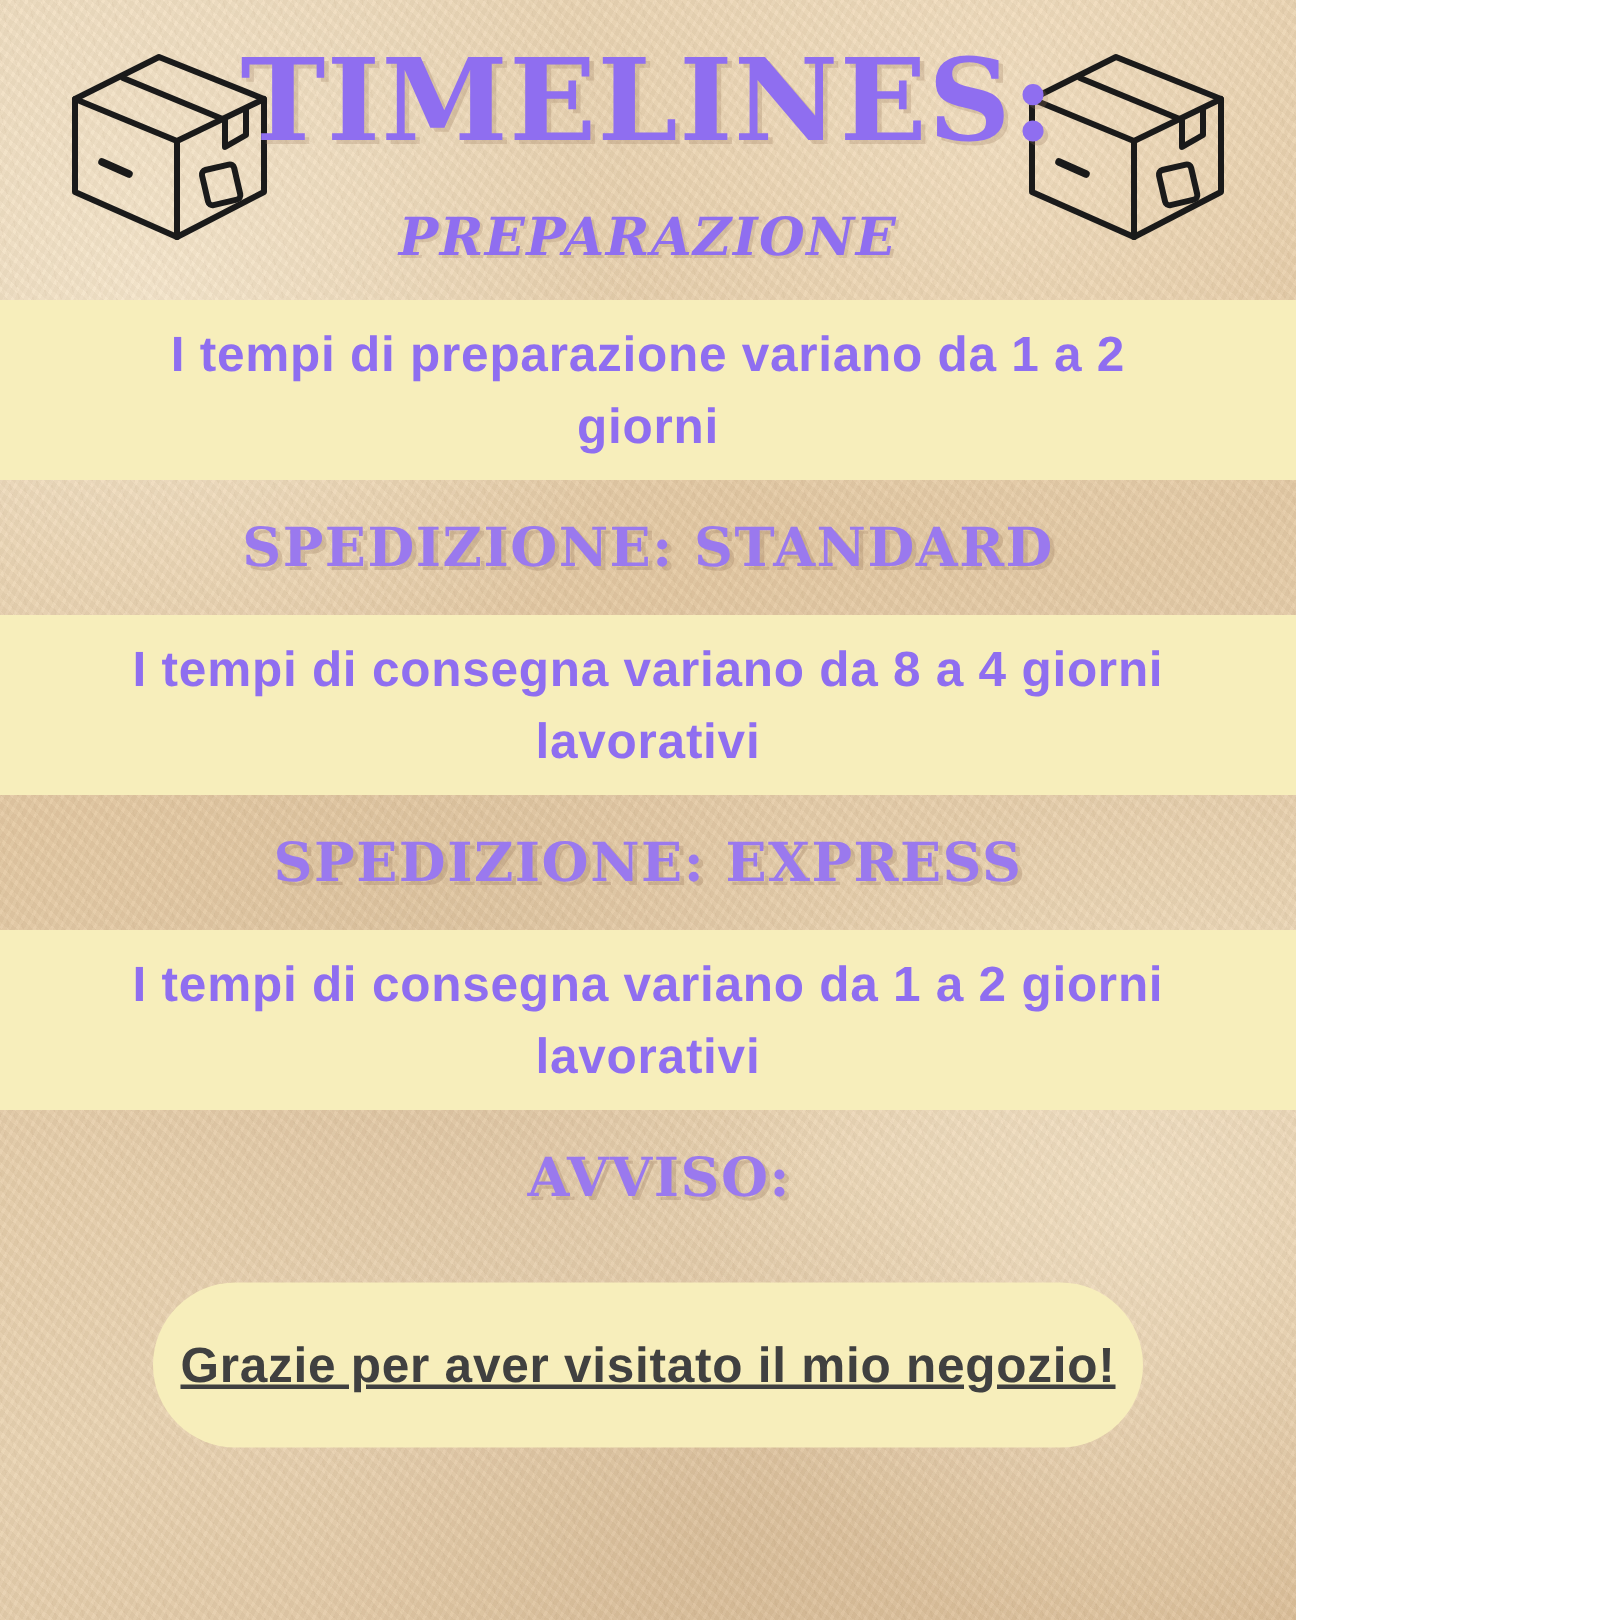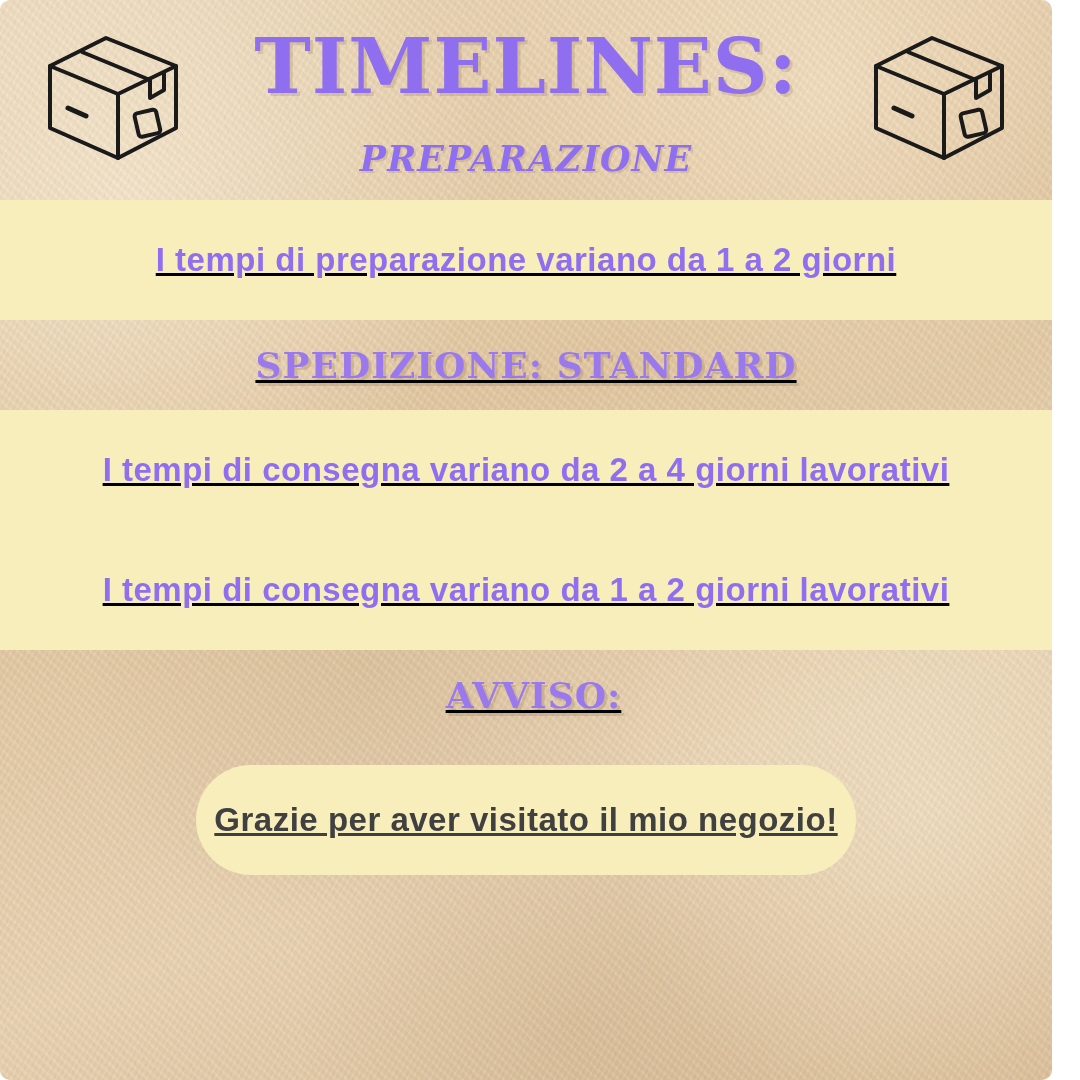--- a/index.html
+++ b/index.html
@@ -8,32 +8,31 @@
   }
   body {
     width: 1080px;
     height: 1080px;
     font-family: "Liberation Sans", sans-serif;
     overflow: hidden;
   }
 
   #poster {
     position: relative;
-    width: 1052px;
+    width: 864px;
     height: 1080px;
     background-color: #e6cdab;
     background-image:
       radial-gradient(circle at 12% 18%, rgba(255,245,225,0.55) 0%, rgba(255,245,225,0) 28%),
       radial-gradient(circle at 78% 8%, rgba(255,240,215,0.45) 0%, rgba(255,240,215,0) 25%),
       radial-gradient(circle at 35% 62%, rgba(206,176,140,0.35) 0%, rgba(206,176,140,0) 30%),
       radial-gradient(circle at 88% 75%, rgba(255,244,222,0.4) 0%, rgba(255,244,222,0) 26%),
       radial-gradient(circle at 55% 95%, rgba(200,168,130,0.3) 0%, rgba(200,168,130,0) 24%),
       linear-gradient(160deg, #ecd8b9 0%, #e3c8a2 40%, #e9d3b2 70%, #dcbf99 100%);
     overflow: hidden;
-    border-radius: 10px;
   }
 
   
   #poster::before {
     content: "";
     position: absolute;
     inset: 0;
     pointer-events: none;
     background-image:
       repeating-linear-gradient(118deg, rgba(255,255,255,0.05) 0px, rgba(255,255,255,0.05) 2px, rgba(0,0,0,0.02) 2px, rgba(0,0,0,0.02) 5px),
@@ -92,21 +91,20 @@
   }
 
   
   .band {
     display: flex;
     align-items: center;
     justify-content: center;
     text-align: center;
     box-sizing: border-box;
     padding: 0 69px;
-    text-decoration: underline;
   }
   .band.cream {
     background: #f7eebb;
   }
   .band.heading {
     background: transparent;
   }
   .band-body {
     font-family: "Liberation Sans", sans-serif;
     font-weight: bold;
@@ -199,23 +197,26 @@
 
     <div class="band cream b-prep">
       <div class="band-body">I tempi di preparazione variano da 1 a 2 giorni</div>
     </div>
 
     <div class="band heading b-h-standard">
       <div class="band-heading">SPEDIZIONE: STANDARD</div>
     </div>
 
     <div class="band cream b-standard">
-      <div class="band-body">I tempi di consegna variano da 2 a 4 giorni lavorativi</div>
-    </div>
-
+      <div class="band-body">I tempi di consegna variano da 8 a 4 giorni lavorativi</div>
+    </div>
+
+    <div class="band heading b-h-express">
+      <div class="band-heading">SPEDIZIONE: EXPRESS</div>
+    </div>
 
     <div class="band cream b-express">
       <div class="band-body">I tempi di consegna variano da 1 a 2 giorni lavorativi</div>
     </div>
 
     <div class="band heading b-h-avviso">
       <div class="band-heading">AVVISO:</div>
     </div>
 
 

